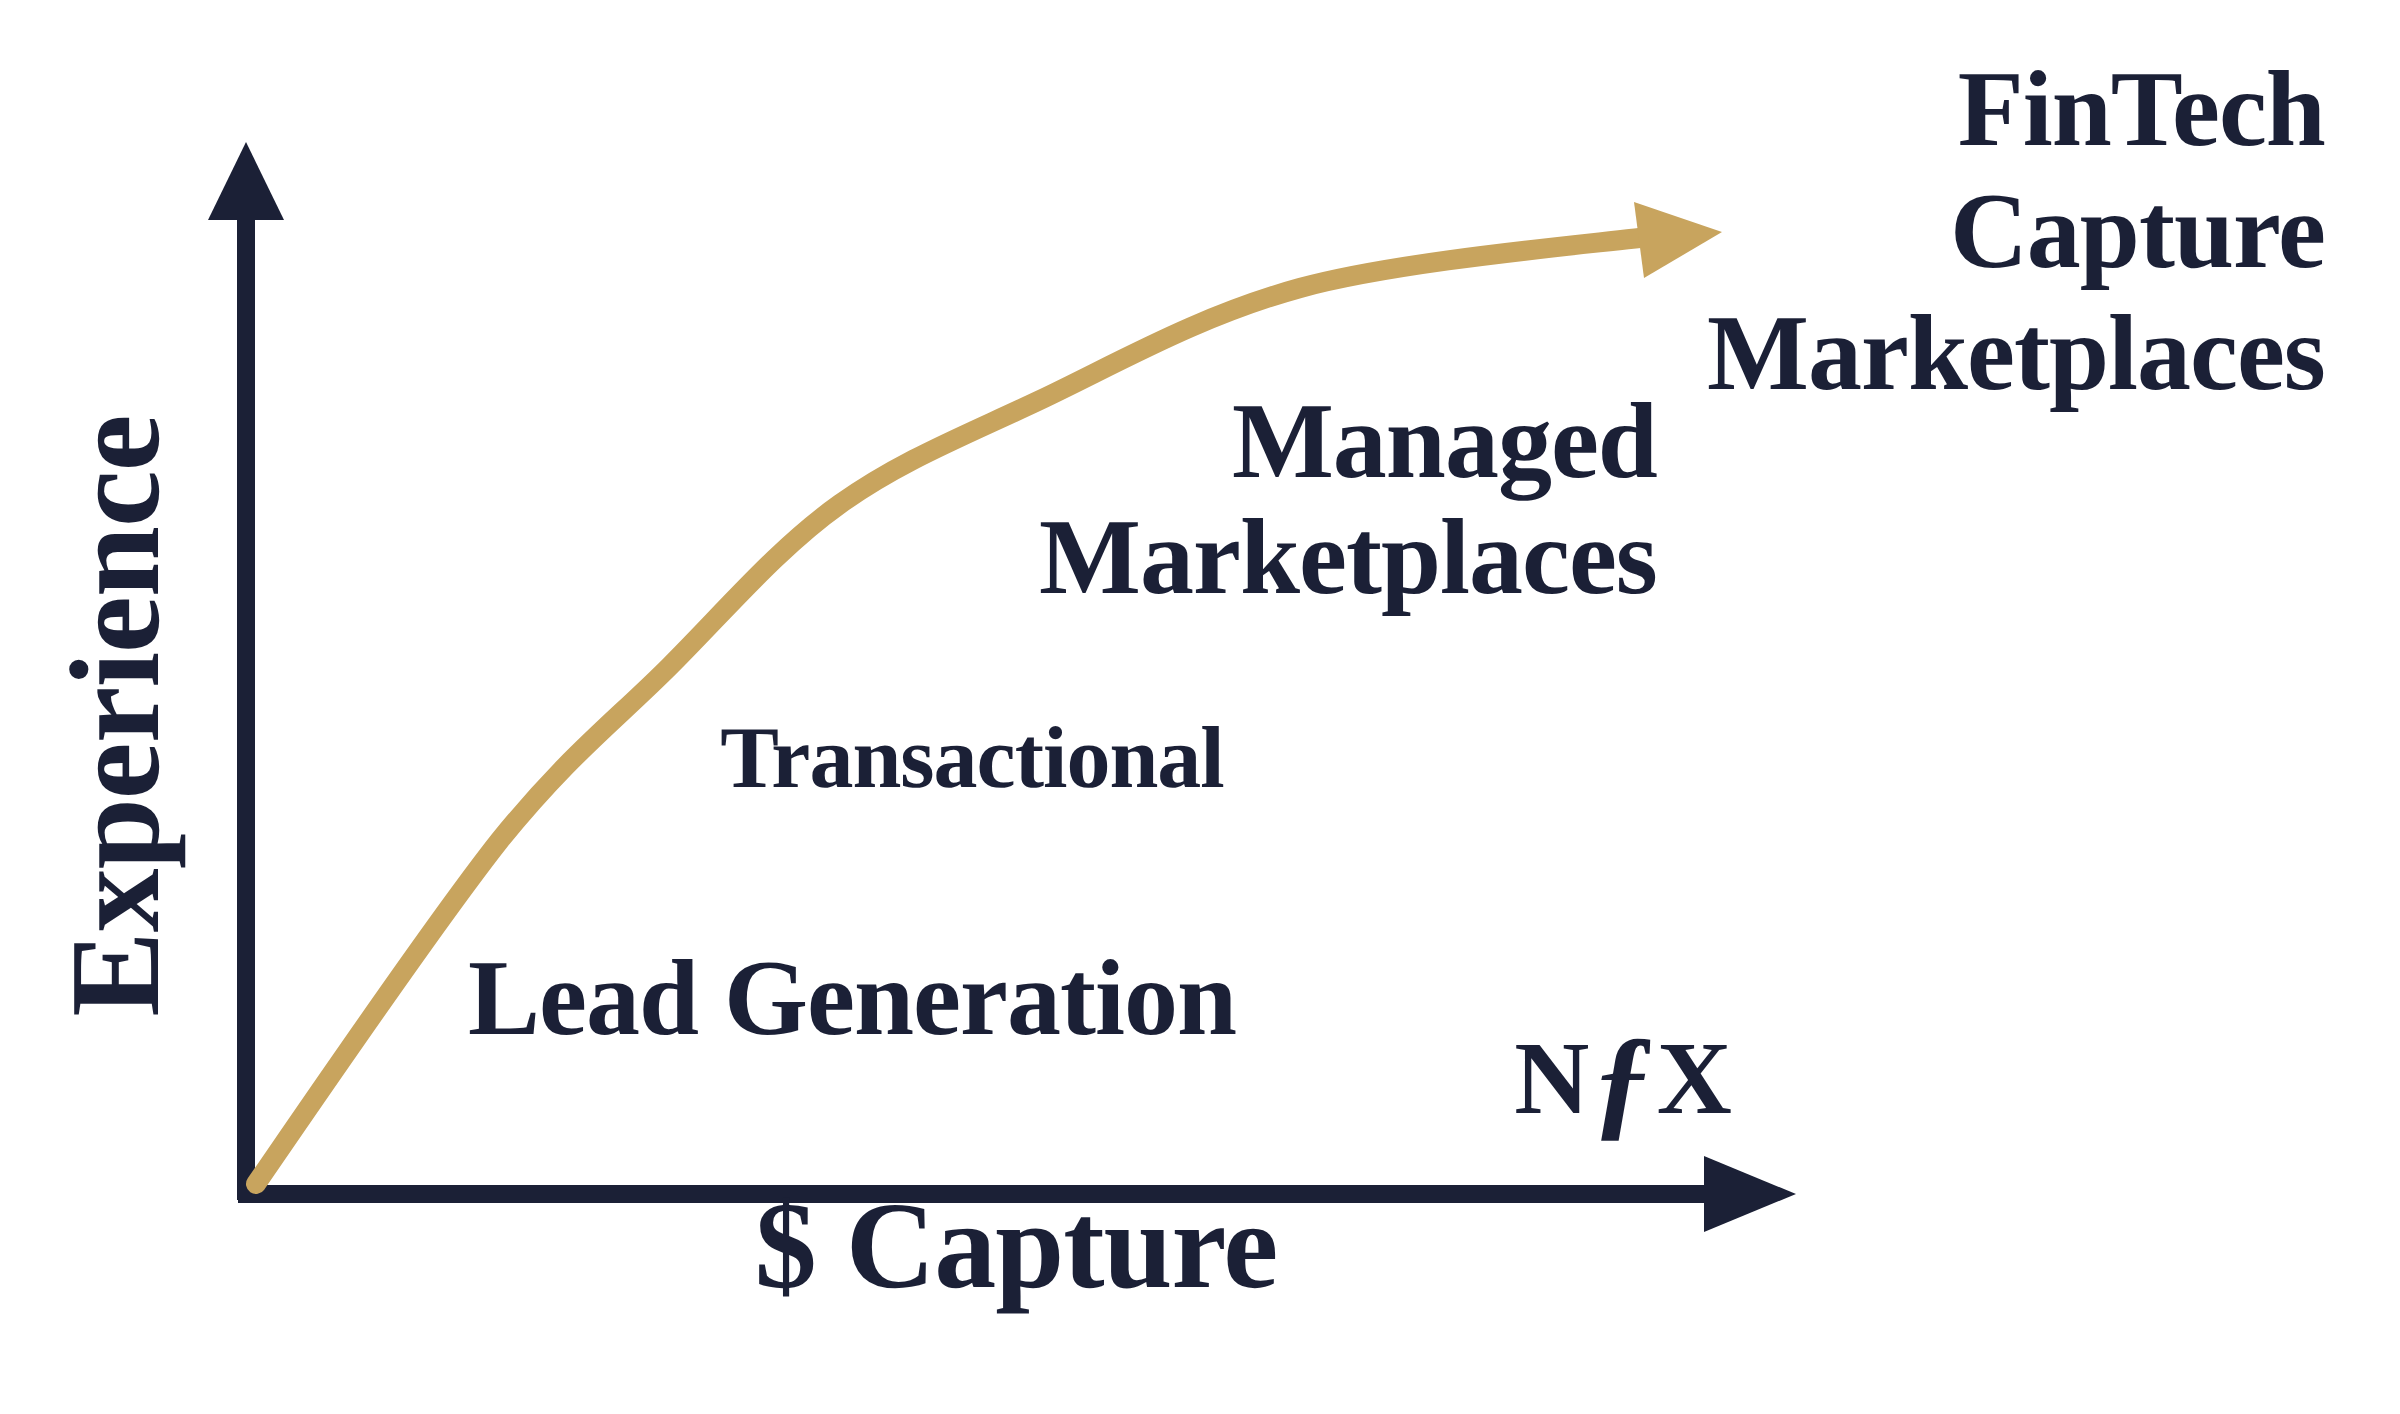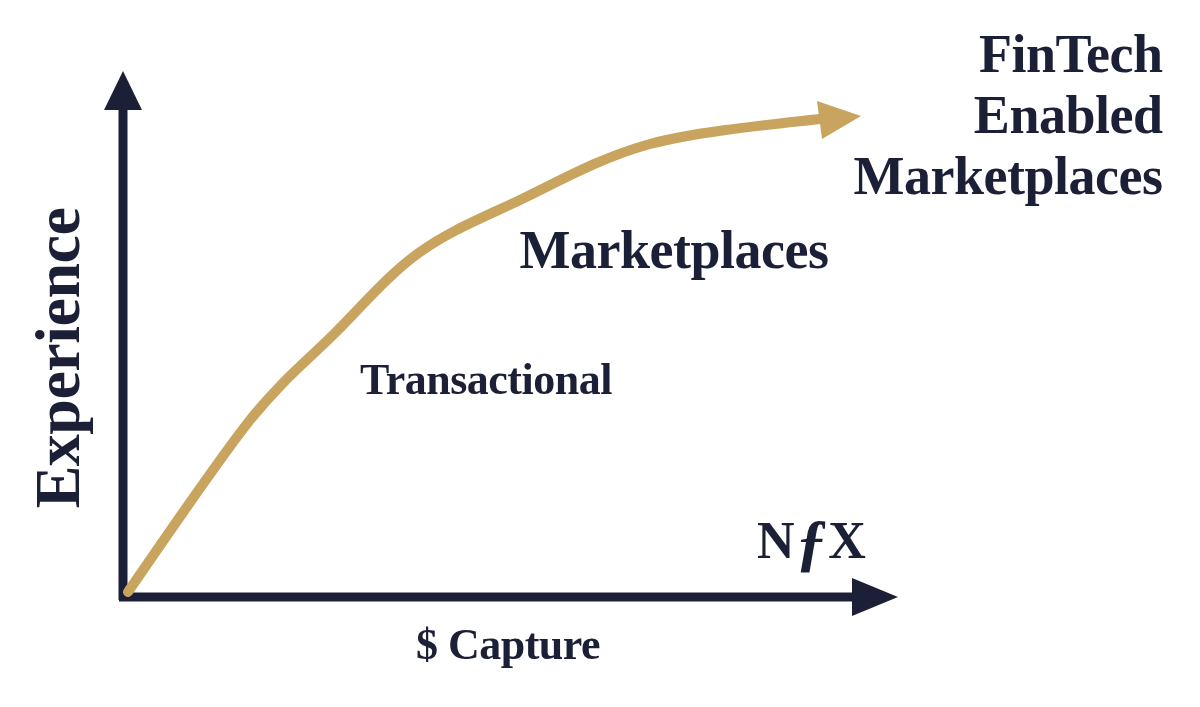--- a/index.html
+++ b/index.html
@@ -20,21 +20,21 @@
     white-space: nowrap;
     text-align: center;
     color: #1B2036;
     letter-spacing: -0.5px;
   }
   .y-label {
     left: 58px; top: 358px;
     transform: translate(-50%, -50%) rotate(-90deg);
     font-size: 64px;
   }
-  .x-label { left: 508px; top: 644px; font-size: 44px; }
+  .x-label { left: 508px; top: 624px; font-size: 62px; }
   .stage-lead    { left: 426px; top: 499px; font-size: 54px; }
   .stage-trans   { left: 486px; top: 379px; font-size: 44px; }
   .stage-managed { left: 674px; top: 250px; font-size: 54px; line-height: 1.08; }
   .stage-fintech { left: 1008px; top: 116px; font-size: 54px; line-height: 1.13; }
   .line { display: block; text-align: right; }
   .nfx-logo {
     left: 812px; top: 540px;
     font-size: 52px;
     letter-spacing: 1px;
   }
@@ -61,30 +61,32 @@
     <path d="M128,592 C148,563 216,463 250,420 C285,377 307,361 335,333
              C363,305 389,274 420,252 C451,230 482,218 520,200
              C558,182 599,158 650,144 C701,130 797,122 828,118" fill="none" stroke="#C8A45E" stroke-width="10" stroke-linecap="round"></path>
     <polygon points="861,116 817,101 822,139" fill="#C8A45E"></polygon>
   </svg>
 
   <div class="label y-label">Experience</div>
 
   <div class="label x-label">$ Capture</div>
 
+  <div class="label stage-lead">Lead Generation</div>
 
   <div class="label stage-trans">Transactional</div>
 
   <div class="label stage-managed">
+    <span class="line">Managed</span>
     <span class="line">Marketplaces</span>
   </div>
 
   <div class="label stage-fintech">
     <span class="line">FinTech</span>
-    <span class="line">Enabled</span>
+    <span class="line">Capture</span>
     <span class="line">Marketplaces</span>
   </div>
 
   <div class="label nfx-logo">
     <span>N</span><span class="nfx-f">ƒ</span><span>X</span>
   </div>
 
 </div>
 
 </body></html>

